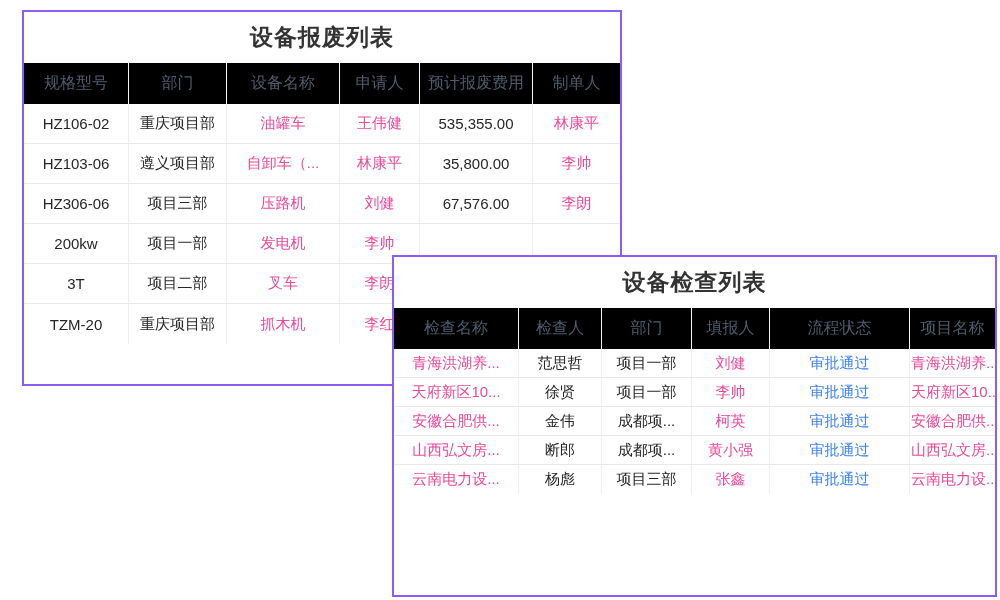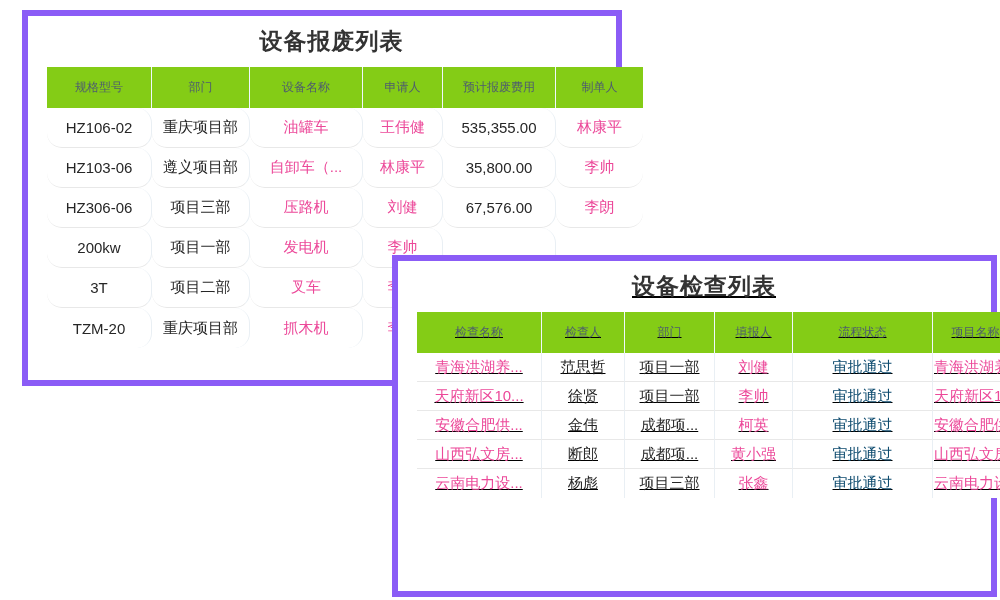--- a/index.html
+++ b/index.html
@@ -5,61 +5,60 @@
   html,body{
     margin:0; padding:0;
     width:1000px; height:600px;
     background:#ffffff;
     overflow:hidden;
     font-family:"Liberation Sans","DejaVu Sans",sans-serif;
   }
   .panel{
     position:absolute;
     background:#ffffff;
-    border:6px solid #8b5cf6;
+    border:2px solid #8b5cf6;
     box-sizing:border-box;
-    padding-left:19px;
   }
   #panel-scrap{ left:22px; top:10px;  width:600px; height:376px; z-index:1; }
-  #panel-inspection{ left:392px; top:255px; width:605px; height:342px; z-index:2;text-decoration:underline; }
+  #panel-inspection{ left:392px; top:255px; width:605px; height:342px; z-index:2; }
   .panel-title{
     height:51px;
     display:flex; align-items:center; justify-content:center;
     font-size:23px; font-weight:bold; color:#333333;
     letter-spacing:1px;
   }
   table{
     border-collapse:separate; border-spacing:0;
     table-layout:fixed; width:100%;
   }
   th{
-    background:#84cc16;
+    background:#000000;
     height:41px;
-    font-size:12px; font-weight:normal; color:#4e5d6e;
+    font-size:16px; font-weight:normal; color:#4e5d6e;
     text-align:center; vertical-align:middle;
     border-right:1px solid #f0f8fd;
     box-sizing:border-box;
     overflow:hidden; white-space:nowrap;
   }
   th:last-child{ border-right:none; }
   td{
     font-size:15px; color:#262626;
     text-align:center; vertical-align:middle;
     border-right:1px solid #e9eff4;
     border-bottom:1px solid #e8e8e8;
     box-sizing:border-box;
     overflow:hidden; white-space:nowrap;
     background:#ffffff;
   }
   td:last-child{ border-right:none; }
   tbody tr:last-child td{ border-bottom:none; }
-  #panel-scrap td{ height:40px;border-radius:15px; }
+  #panel-scrap td{ height:40px; }
   #panel-inspection td{ height:29px; }
   .c-link{ color:#ec4899; cursor:pointer; }
-  .c-status{ color:#0c4a6e; }
+  .c-status{ color:#3b82f6; }
 </style>
 </head>
 <body>
 
 <div id="panel-scrap" class="panel">
   <div class="panel-title">设备报废列表</div>
   <table>
     <colgroup>
       <col style="width:105px">
         <col style="width:98px">

